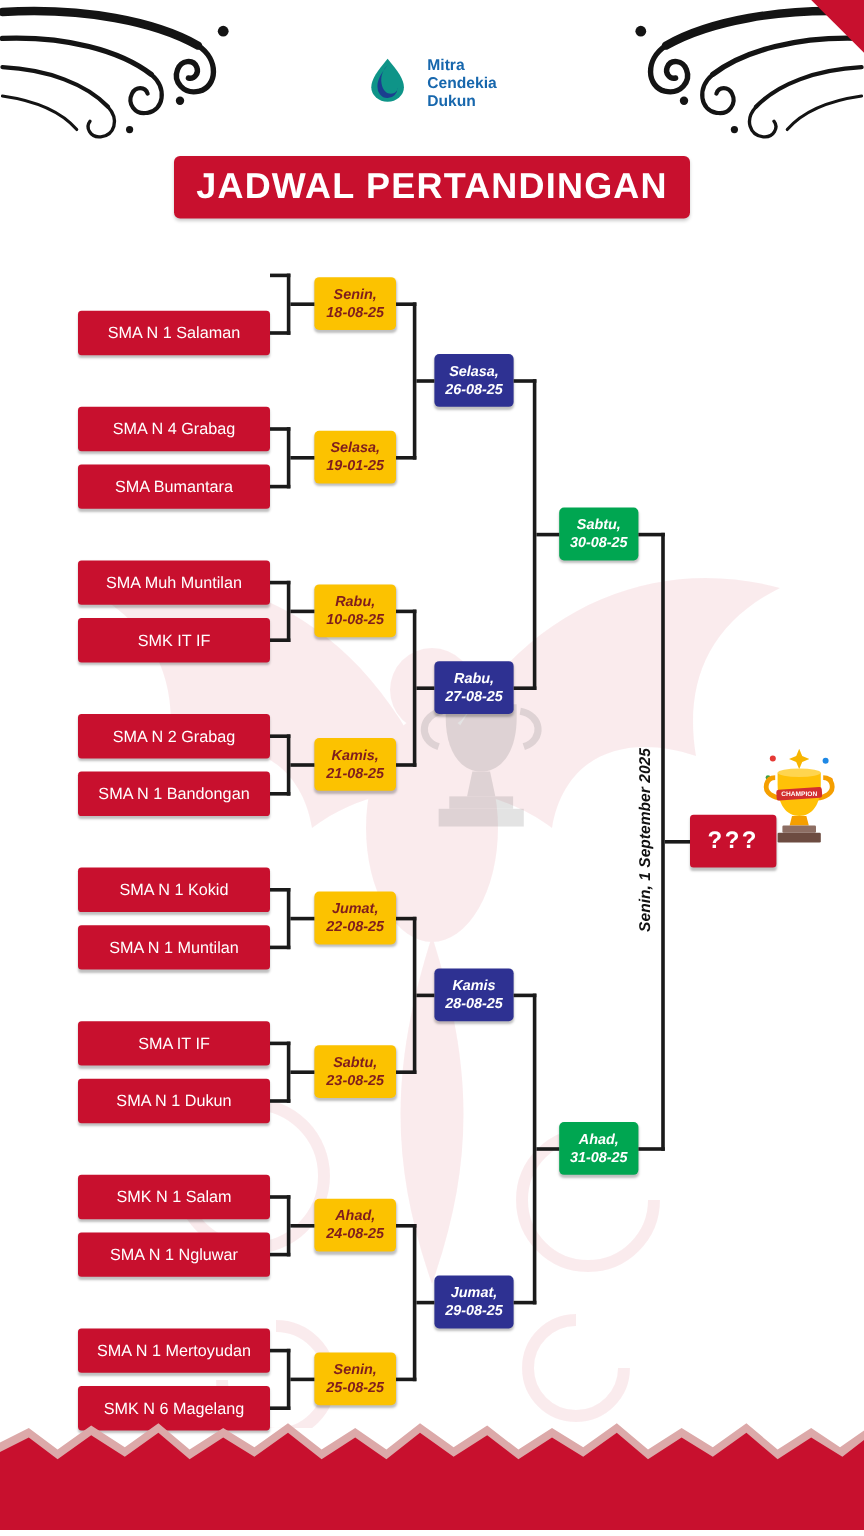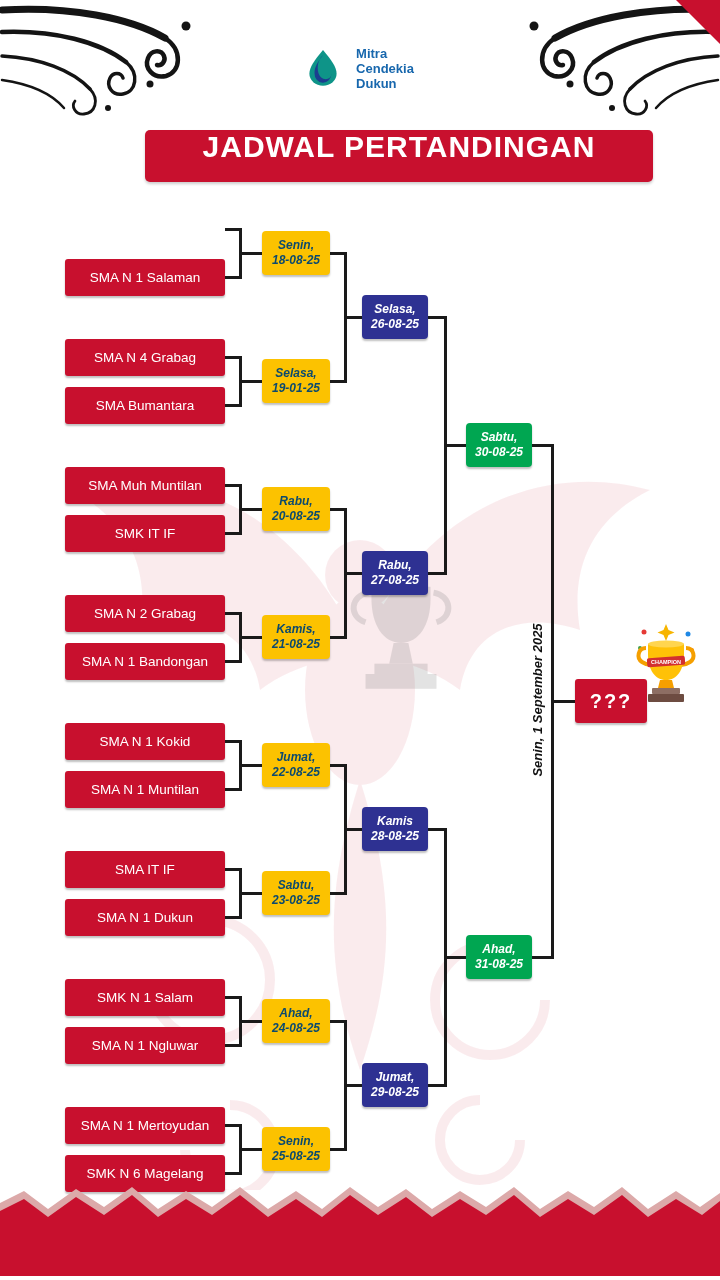--- a/index.html
+++ b/index.html
@@ -11,32 +11,32 @@
   }
 
   
   .flourish { position:absolute; top:4px; }
   .flourish.left { left:0; }
   .flourish.right { right:0; transform:scaleX(-1); }
   .corner-red { position:absolute; top:0; right:0; width:0; height:0;
     border-top:44px solid var(--red); border-left:44px solid transparent; }
   .logo { position:absolute; top:46px; left:0; right:0; display:flex; justify-content:center; align-items:center; gap:16px; }
   .logo-text { color:#1767ad; font-weight:700; font-size:13px; line-height:15px; }
-  .banner { position:absolute; left:145px; top:130px; width:508px; height:52px; background:var(--red);
-    border-radius:5px; display:flex; align-items:flex-start; justify-content:center; box-shadow:0 2px 3px rgba(0,0,0,.2); }
+  .banner { position:absolute; left:145px; top:130px; width:430px; height:52px; background:var(--red);
+    border-radius:5px; display:flex; align-items:center; justify-content:center; box-shadow:0 2px 3px rgba(0,0,0,.2); }
   .banner h1 { color:#fff; font-size:30px; font-weight:800; letter-spacing:1px; }
 
   
   .team { position:absolute; left:65px; width:160px; height:37px; background:var(--red); color:#fff;
     display:flex; align-items:center; justify-content:center; font-size:13.5px; border-radius:3px;
     box-shadow:0 2px 2px rgba(0,0,0,.25); text-align:center; }
   .date { position:absolute; width:68px; height:44px; border-radius:4px; display:flex; flex-direction:column;
     align-items:center; justify-content:center; font-style:italic; font-size:12px; line-height:15px;
     font-weight:600; box-shadow:0 2px 2px rgba(0,0,0,.25); }
-  .date.r1 { left:262px; background:var(--yellow); color:#0c4a6e; }
+  .date.r1 { left:262px; background:var(--yellow); color:#7f1d1d; }
   .date.r2 { left:362px; width:66px; background:var(--blue); color:#fff; }
   .date.sf { left:466px; width:66px; background:var(--green); color:#fff; }
 
   .conn { position:absolute; border:3px solid var(--line); border-left:none; }
   .stub { position:absolute; height:0; border-top:3px solid var(--line); }
 
   .final-date { position:absolute; left:428px; top:692px; width:220px; height:16px; text-align:center;
     transform:rotate(-90deg); font-style:italic; font-weight:600; font-size:13px; color:#111; }
   .final-box { position:absolute; left:575px; top:679px; width:72px; height:44px; background:var(--red);
     color:#fff; font-weight:800; font-size:20px; letter-spacing:2px; display:flex; align-items:center;
@@ -160,21 +160,21 @@
   <div class="date r1" style="top:231px">
     <span>Senin,</span>
     <span>18-08-25</span>
   </div>
   <div class="date r1" style="top:359px">
     <span>Selasa,</span>
     <span>19-01-25</span>
   </div>
   <div class="date r1" style="top:487px">
     <span>Rabu,</span>
-    <span>20-08-25</span>
+    <span>10-08-25</span>
   </div>
   <div class="date r1" style="top:615px">
     <span>Kamis,</span>
     <span>21-08-25</span>
   </div>
   <div class="date r1" style="top:743px">
     <span>Jumat,</span>
     <span>22-08-25</span>
   </div>
   <div class="date r1" style="top:871px">

